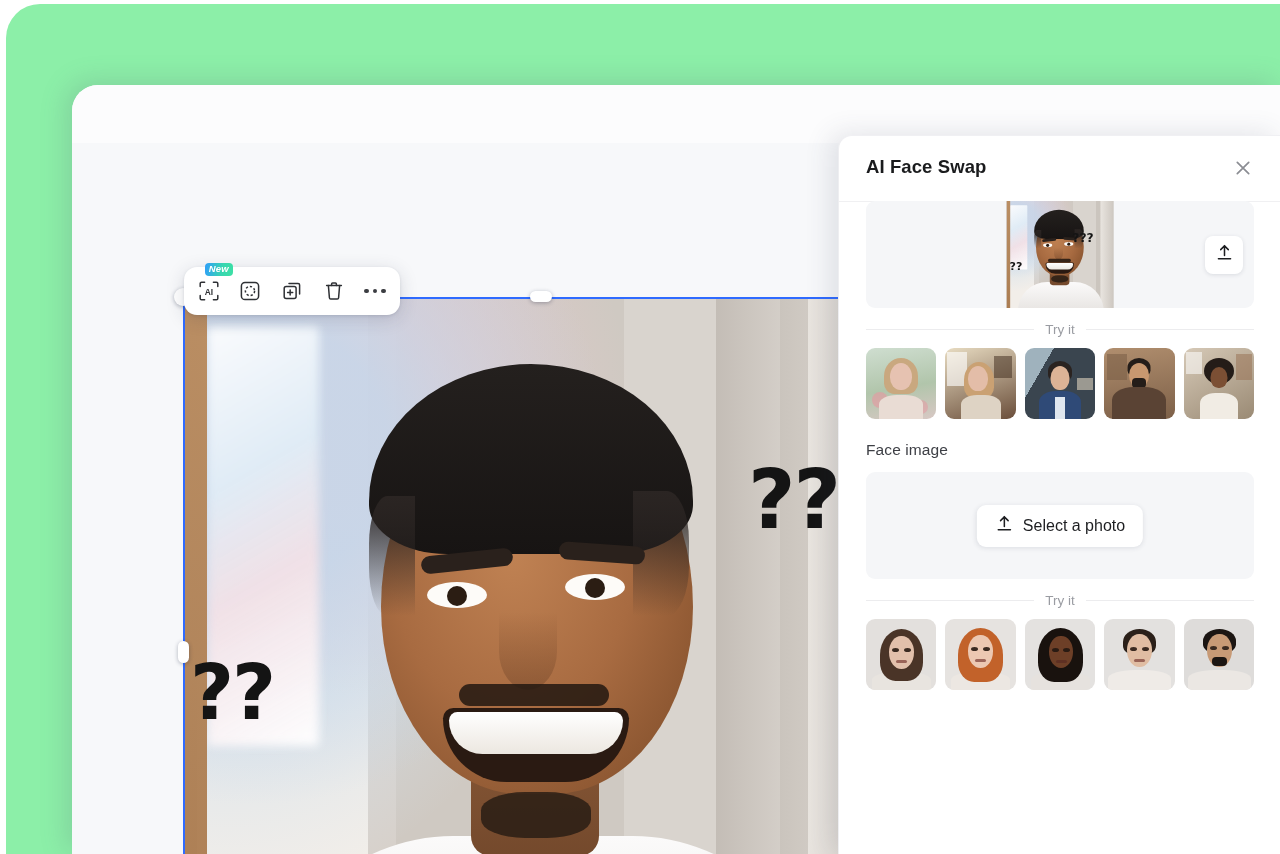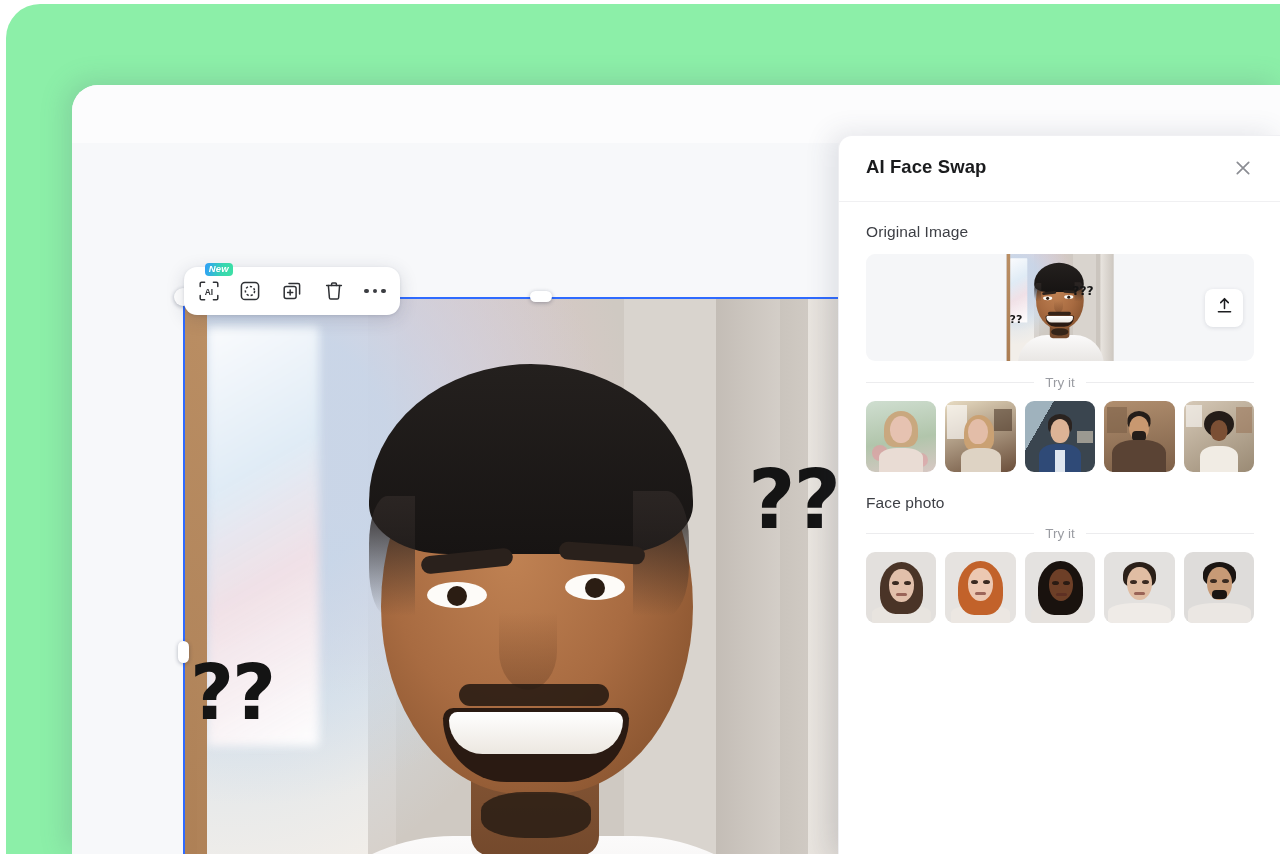--- a/index.html
+++ b/index.html
@@ -583,21 +583,20 @@
       <div class="panel-title">AI Face Swap</div>
       <div class="panel-close">
         <svg width="24" height="24" viewBox="0 0 24 24" fill="none" stroke="#8b8d93" stroke-width="1.7" stroke-linecap="round">
           <path d="M6.3 6.3l11.4 11.4M17.7 6.3L6.3 17.7"></path>
         </svg>
       </div>
     </div>
 
     <div class="panel-body">
 
-      <div class="section-label">Original Image</div>
 
       <div class="dropzone">
         <div class="dz-thumb">
           <div class="mini">
             <div class="photo-bg"></div>
             <div class="wall-art"></div>
             <div class="wood-left"></div>
             <div class="door-strip2"></div>
             <div class="man" style="left:115px;top:10px">
               <div class="man-shirt"></div>
@@ -689,22 +688,34 @@
             <div style="position:absolute;left:2px;top:4px;width:16px;height:22px;background:rgba(255,255,255,.55)"></div>
             <div style="position:absolute;right:2px;top:6px;width:16px;height:26px;background:rgba(150,110,80,.5)"></div>
             <div class="sc-hair" style="top:10px;width:30px;height:26px;background:#241c18;border-radius:50%"></div>
             <div class="sc-head" style="top:19px;width:17px;height:21px;background:#7b4f34"></div>
             <div class="sc-body" style="width:38px;height:26px;background:#f1ece4"></div>
           </div>
         </div>
 
       </div>
 
-      <div class="section-label">Face photo</div>
-
+      <div class="section-label">Face image</div>
+
+      <div class="dropzone">
+        <div class="select-photo-btn">
+          <span>
+            <svg width="19" height="19" viewBox="0 0 20 20" fill="none" stroke="#1d1e21" stroke-width="1.6" stroke-linecap="round">
+              <path d="M10 13.2V3.2"></path>
+              <path d="M6 7l4-4 4 4"></path>
+              <path d="M3.6 16.6h12.8"></path>
+            </svg>
+          </span>
+          <span>Select a photo</span>
+        </div>
+      </div>
 
       <div class="tryit-row">
         <div class="line"></div>
         <div class="txt">Try it</div>
         <div class="line"></div>
       </div>
 
       <div class="thumb-row">
 
         <div class="thumb" style="background:#e3e0dd">

